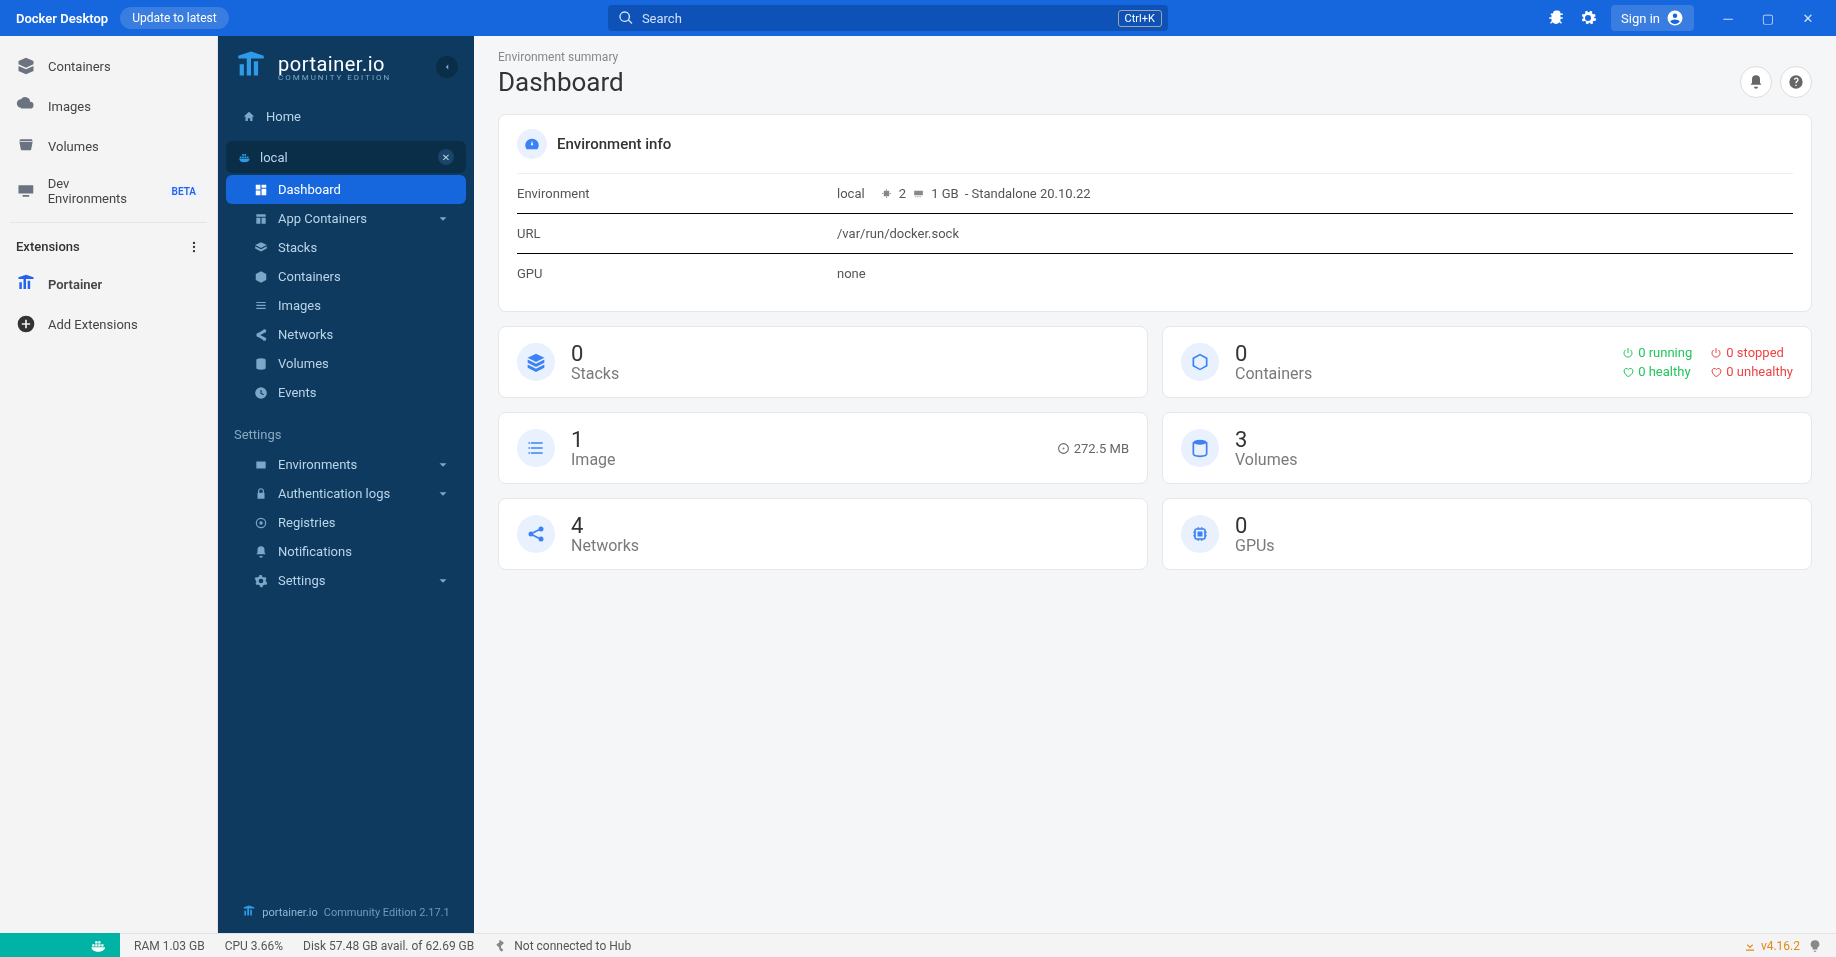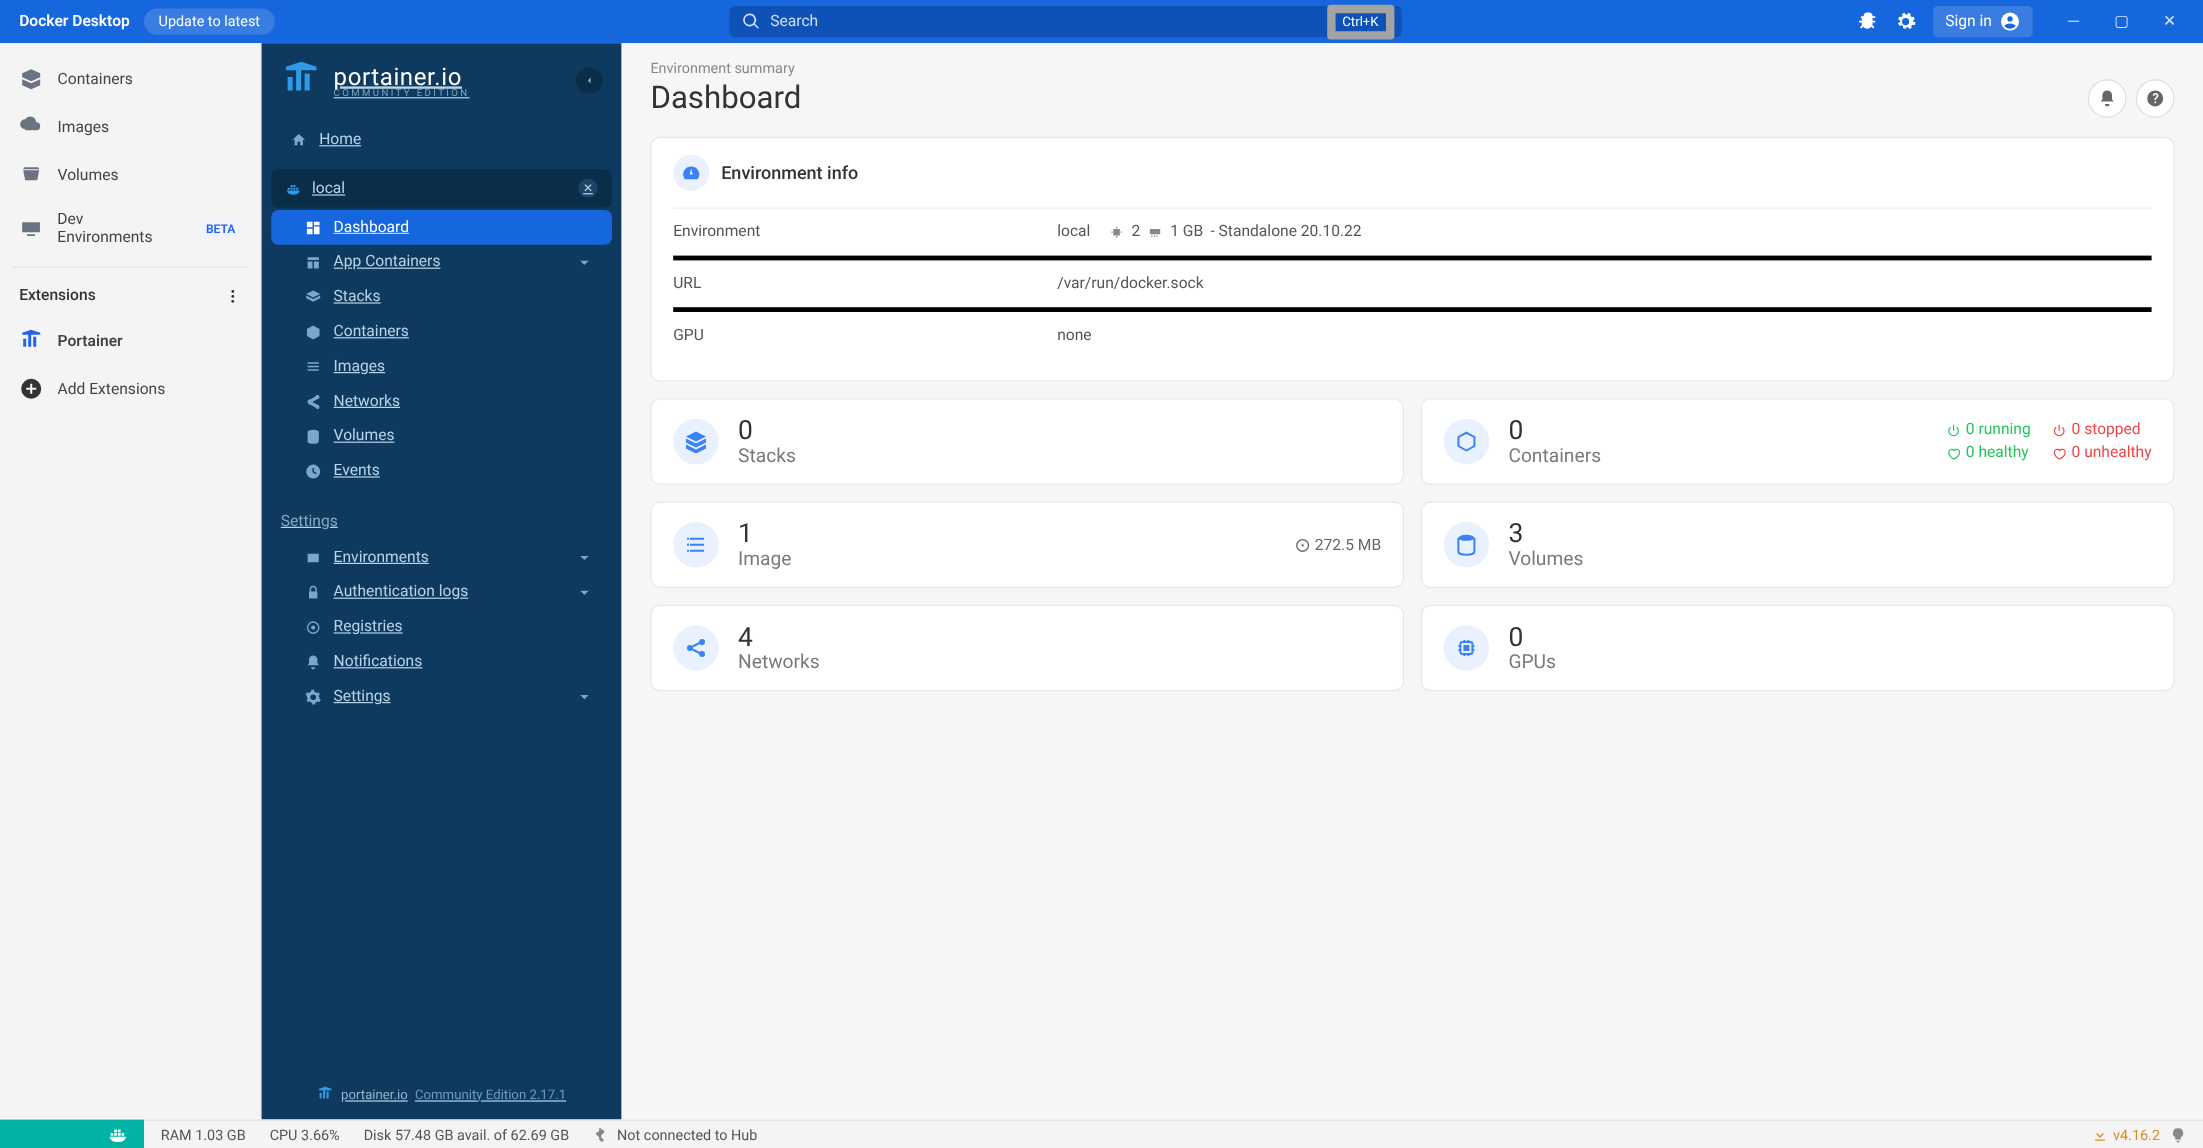--- a/index.html
+++ b/index.html
@@ -6,21 +6,21 @@
 body { font-family: -apple-system, BlinkMacSystemFont, "Segoe UI", Roboto, Arial, sans-serif; font-size: 13px; color: #333; background: #f4f4f4; width: 1836px; height: 957px; overflow: hidden; display: flex; flex-direction: column; }
 
 
 .titlebar { background: #1666de; height: 36px; display: flex; align-items: center; color: #fff; font-size: 13px; }
 .titlebar-left { display: flex; align-items: center; gap: 12px; padding-left: 16px; }
 .titlebar-title { font-weight: 600; }
 .update-pill { background: #3a7de0; border-radius: 14px; padding: 4px 12px; font-size: 12px; cursor: pointer; }
 .titlebar-search { flex: 1; display: flex; justify-content: center; }
 .searchbox { background: #0e52b8; border-radius: 4px; height: 26px; width: 560px; display: flex; align-items: center; padding: 0 10px; color: #cfe0fb; position: relative; }
 .searchbox svg { width: 16px; height: 16px; fill: #cfe0fb; margin-right: 8px; }
-.searchbox .kbd { position: absolute; right: 6px; border: 7px solid #a3a3a3; border-radius: 3px; padding: 1px 6px; font-size: 11px; color: #fff; }
+.searchbox .kbd { position: absolute; right: 6px; border: 1px solid #a3a3a3; border-radius: 3px; padding: 1px 6px; font-size: 11px; color: #fff; }
 .titlebar-right { display: flex; align-items: center; gap: 14px; padding-right: 8px; }
 .tb-icon { width: 18px; height: 18px; fill: #fff; cursor: pointer; }
 .signin-btn { background: #3a7de0; border-radius: 4px; padding: 4px 10px; display: flex; align-items: center; gap: 6px; cursor: pointer; }
 .win-ctrls { display: flex; gap: 0; }
 .win-ctrl { width: 40px; height: 36px; display: flex; align-items: center; justify-content: center; cursor: pointer; color: #cfe0fb; }
 
 
 .app { flex: 1; display: flex; min-height: 0; }
 
 
@@ -29,21 +29,21 @@
 .dd-item.active { font-weight: 600; }
 .dd-item svg { width: 20px; height: 20px; fill: #6b7280; }
 .dd-item.active svg { fill: #2563eb; }
 .dd-beta { background: #eef3ff; color: #2563eb; font-size: 10px; padding: 1px 5px; border-radius: 3px; margin-left: 4px; font-weight: 600; text-align: center; }
 .dd-divider { height: 1px; background: #e5e5e5; margin: 6px 10px; }
 .dd-ext-header { display: flex; align-items: center; justify-content: space-between; padding: 10px 16px; font-weight: 500; color: #333; }
 .dd-ext-header svg { width: 14px; fill: #333; }
 .dd-add-ext svg { width: 20px; height: 20px; fill: #333; }
 
 
-.pt-sidebar { width: 300px; background: #0f3a5f; color: #b8d4e8; display: flex; flex-direction: column; text-decoration: underline; }
+.pt-sidebar { width: 256px; background: #0f3a5f; color: #b8d4e8; display: flex; flex-direction: column; }
 .pt-header { display: flex; align-items: center; padding: 14px 16px; gap: 10px; }
 .pt-logo-text { font-size: 20px; font-weight: 400; color: #fff; letter-spacing: 0.5px; }
 .pt-logo-sub { font-size: 8px; letter-spacing: 2px; color: #7aa8c8; margin-top: -3px; }
 .pt-collapse { margin-left: auto; width: 22px; height: 22px; border-radius: 50%; background: #0a2d48; display: flex; align-items: center; justify-content: center; cursor: pointer; }
 .pt-collapse svg { width: 10px; fill: #7aa8c8; }
 .pt-item { display: flex; align-items: center; gap: 10px; padding: 7px 16px; cursor: pointer; font-size: 13px;}
 .pt-item svg { width: 14px; height: 14px; fill: #7aa8c8; }
 .pt-item.indent { padding-left: 28px; margin-left: 8px; margin-right: 8px; border-radius: 6px;}
 .pt-item.active-row { background: #1666de; color: #fff; }
 .pt-item.active-row svg { fill: #fff; }
@@ -62,21 +62,21 @@
 .page-actions { margin-left: auto; display: flex; gap: 8px; }
 .circ-btn { width: 32px; height: 32px; border-radius: 50%; border: 1px solid #ddd; background: #fff; display: flex; align-items: center; justify-content: center; cursor: pointer; }
 .circ-btn svg { width: 16px; fill: #666; }
 
 .card { background: #fff; border: 1px solid #e5e7eb; border-radius: 8px; margin-top: 16px; padding: 0; }
 .card-header { display: flex; align-items: center; gap: 10px; padding: 14px 18px; font-size: 15px; color: #333; font-weight: 500;}
 .card-header .hicon { width: 30px; height: 30px; border-radius: 50%; background: #e8f1fd; display: flex; align-items: center; justify-content: center; }
 .card-header .hicon svg { width: 16px; fill: #3b82f6; }
 
 .info-table { width: calc(100% - 36px); margin: 0 18px 18px 18px; border-top: 1px solid #eee; }
-.info-row { display: flex; padding: 12px 0; border-bottom: 4px solid #000000; font-size: 13px; }
+.info-row { display: flex; padding: 12px 0; border-bottom: 1px solid #000000; font-size: 13px; }
 .info-row:last-child { border-bottom: none; }
 .info-label { width: 320px; color: #555; }
 .info-value { color: #555; display: flex; align-items: center; gap: 6px; }
 .mini-icon { width: 13px; height: 13px; fill: #888; }
 
 .tiles { display: grid; grid-template-columns: 1fr 1fr; gap: 14px; margin-top: 14px; }
 .tile { background: #fff; border: 1px solid #e5e7eb; border-radius: 8px; padding: 14px 18px; display: flex; align-items: center; gap: 16px; cursor: pointer;}
 .tile .ticon { width: 38px; height: 38px; border-radius: 50%; background: #e8f1fd; display: flex; align-items: center; justify-content: center; flex-shrink:0;}
 .tile .ticon svg { width: 20px; fill: #3b82f6; }
 .tile .tnum { font-size: 22px; color: #333; }

